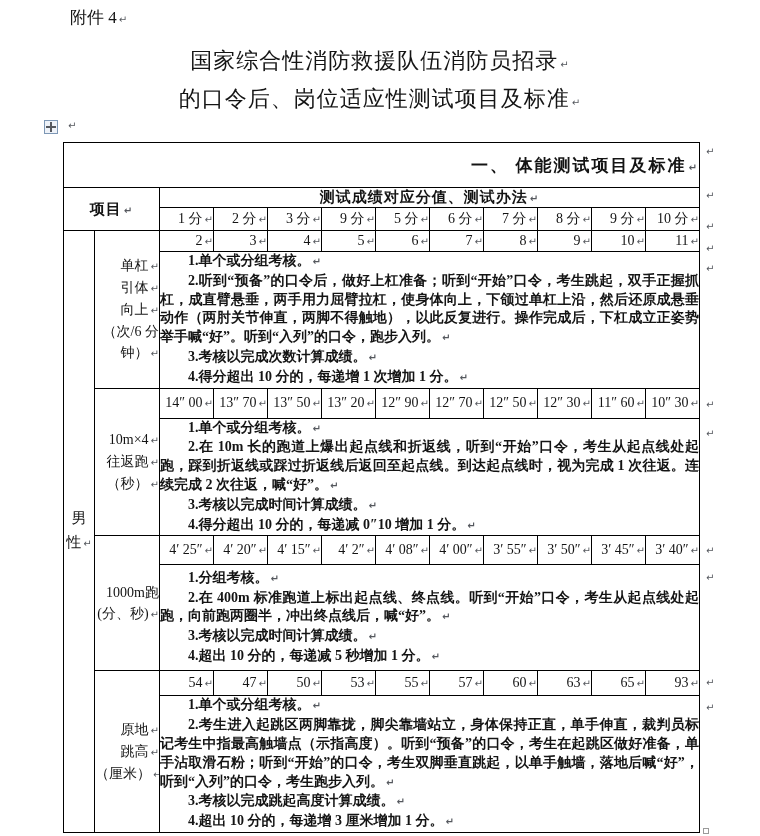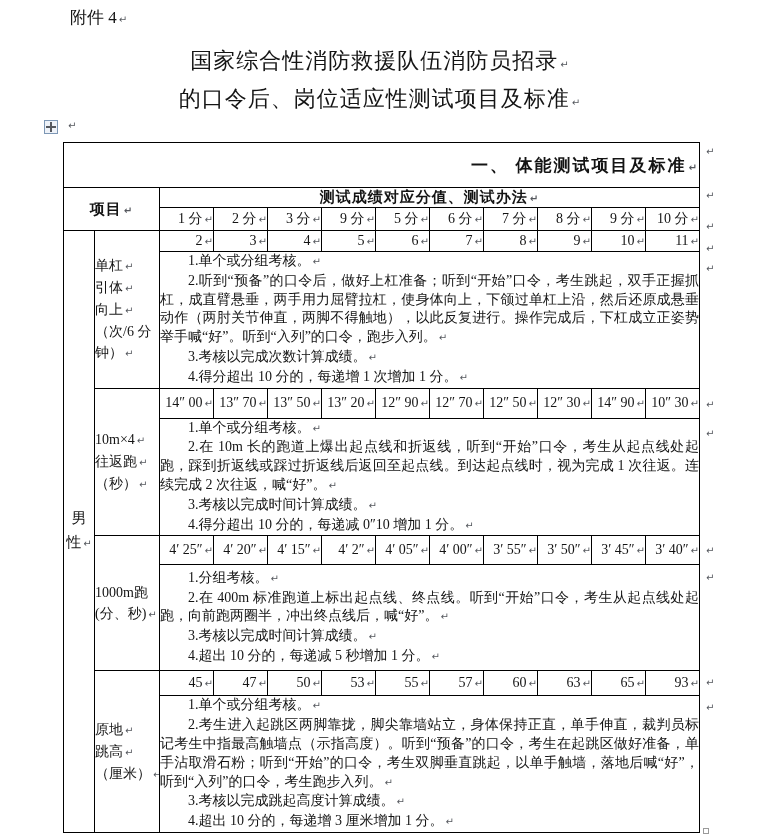--- a/index.html
+++ b/index.html
@@ -22,25 +22,25 @@
   .mark{font-family:"DejaVu Sans","Liberation Sans",sans-serif;font-size:10px;color:#55585e;
     margin-left:2px;vertical-align:baseline;}
   table.tests{position:absolute;left:63px;top:142px;border-collapse:collapse;table-layout:fixed;
     width:637px;}
   table.tests td{border:1px solid #000;padding:0;overflow:hidden;vertical-align:middle;}
   td.tbl-title{font-family:"Liberation Sans","DejaVu Sans",sans-serif;font-weight:bold;
     font-size:17px;text-align:right;letter-spacing:2px;}
   td.item-hdr,td.score-hdr{font-family:"Liberation Sans","DejaVu Sans",sans-serif;font-weight:bold;
     font-size:15px;text-align:center;letter-spacing:1px;}
   td.score-label,td.val{font-size:14px;text-align:right;white-space:nowrap;}
-  td.testname{font-size:14px;text-align:left;line-height:21px;}
+  td.testname{font-size:14px;text-align:right;line-height:21px;}
   td.testname .nline{white-space:nowrap;}
   td.gender{font-size:15px;text-align:center;line-height:24px;}
   td.desc{vertical-align:top;padding:3px 6px 1px 5px;}
-  td.desc p{margin:0;font-size:14px;line-height:18.8px;text-align:justify;text-indent:2em;}
+  td.desc p{margin:0;font-size:14px;line-height:18.8px;text-align:justify;text-indent:2em;font-weight:bold;}
   .row-mark{position:absolute;left:706px;font-family:"DejaVu Sans","Liberation Sans",sans-serif;
     font-size:10px;color:#55585e;}
   .eor-square{position:absolute;left:703px;top:828px;width:4px;height:4px;border:1px solid #9a9a9a;}
 </style>
 </head>
 <body>
 
 <div class="page">
 
   <div class="attachment">
@@ -132,62 +132,62 @@
               <div class="nline">（秒）<span class="mark">↵</span></div>
             </td>
             <td class="val" style="height: 29px;"><span>14″ 00</span><span class="mark">↵</span></td>
             <td class="val"><span>13″ 70</span><span class="mark">↵</span></td>
             <td class="val"><span>13″ 50</span><span class="mark">↵</span></td>
             <td class="val"><span>13″ 20</span><span class="mark">↵</span></td>
             <td class="val"><span>12″ 90</span><span class="mark">↵</span></td>
             <td class="val"><span>12″ 70</span><span class="mark">↵</span></td>
             <td class="val"><span>12″ 50</span><span class="mark">↵</span></td>
             <td class="val"><span>12″ 30</span><span class="mark">↵</span></td>
-            <td class="val"><span>14″ 90</span><span class="mark">↵</span></td>
+            <td class="val"><span>11″ 60</span><span class="mark">↵</span></td>
             <td class="val"><span>10″ 30</span><span class="mark">↵</span></td>
           </tr>
           <tr>
             <td class="desc" colspan="10" style="height: 116px;">
               <p>1.单个或分组考核。<span class="mark">↵</span></p>
               <p>2.在 10m 长的跑道上爆出起点线和折返线，听到“开始”口令，考生从起点线处起跑，踩到折返线或踩过折返线后返回至起点线。到达起点线时，视为完成 1 次往返。连续完成 2 次往返，喊“好”。<span class="mark">↵</span></p>
               <p>3.考核以完成时间计算成绩。<span class="mark">↵</span></p>
               <p>4.得分超出 10 分的，每递减 0″10 增加 1 分。<span class="mark">↵</span></p>
             </td>
           </tr>
           <tr>
             <td class="testname" rowspan="2">
               <div class="nline">1000m跑</div>
               <div class="nline">(分、秒)<span class="mark">↵</span></div>
             </td>
             <td class="val" style="height: 28px; margin-left: 32px;"><span>4′ 25″</span><span class="mark">↵</span></td>
             <td class="val"><span>4′ 20″</span><span class="mark">↵</span></td>
             <td class="val"><span>4′ 15″</span><span class="mark">↵</span></td>
             <td class="val"><span>4′ 2″</span><span class="mark">↵</span></td>
-            <td class="val"><span>4′ 05″</span><span class="mark">↵</span></td>
+            <td class="val"><span>4′ 08″</span><span class="mark">↵</span></td>
             <td class="val"><span>4′ 00″</span><span class="mark">↵</span></td>
             <td class="val"><span>3′ 55″</span><span class="mark">↵</span></td>
             <td class="val"><span>3′ 50″</span><span class="mark">↵</span></td>
             <td class="val"><span>3′ 45″</span><span class="mark">↵</span></td>
             <td class="val"><span>3′ 40″</span><span class="mark">↵</span></td>
           </tr>
           <tr>
             <td class="desc" colspan="10" style="height: 105px;">
               <p>1.分组考核。<span class="mark">↵</span></p>
               <p>2.在 400m 标准跑道上标出起点线、终点线。听到“开始”口令，考生从起点线处起跑，向前跑两圈半，冲出终点线后，喊“好”。<span class="mark">↵</span></p>
               <p>3.考核以完成时间计算成绩。<span class="mark">↵</span></p>
               <p>4.超出 10 分的，每递减 5 秒增加 1 分。<span class="mark">↵</span></p>
             </td>
           </tr>
           <tr>
             <td class="testname" rowspan="2">
               <div class="nline">原地<span class="mark">↵</span></div>
               <div class="nline">跳高<span class="mark">↵</span></div>
               <div class="nline">（厘米）<span class="mark">↵</span></div>
             </td>
-            <td class="val" style="height: 24px;"><span>45</span><span class="mark">↵</span></td>
+            <td class="val" style="height: 24px;"><span>54</span><span class="mark">↵</span></td>
             <td class="val"><span>47</span><span class="mark">↵</span></td>
             <td class="val"><span>50</span><span class="mark">↵</span></td>
             <td class="val"><span>53</span><span class="mark">↵</span></td>
             <td class="val"><span>55</span><span class="mark">↵</span></td>
             <td class="val"><span>57</span><span class="mark">↵</span></td>
             <td class="val"><span>60</span><span class="mark">↵</span></td>
             <td class="val"><span>63</span><span class="mark">↵</span></td>
             <td class="val"><span>65</span><span class="mark">↵</span></td>
             <td class="val"><span>93</span><span class="mark">↵</span></td>
           </tr>

